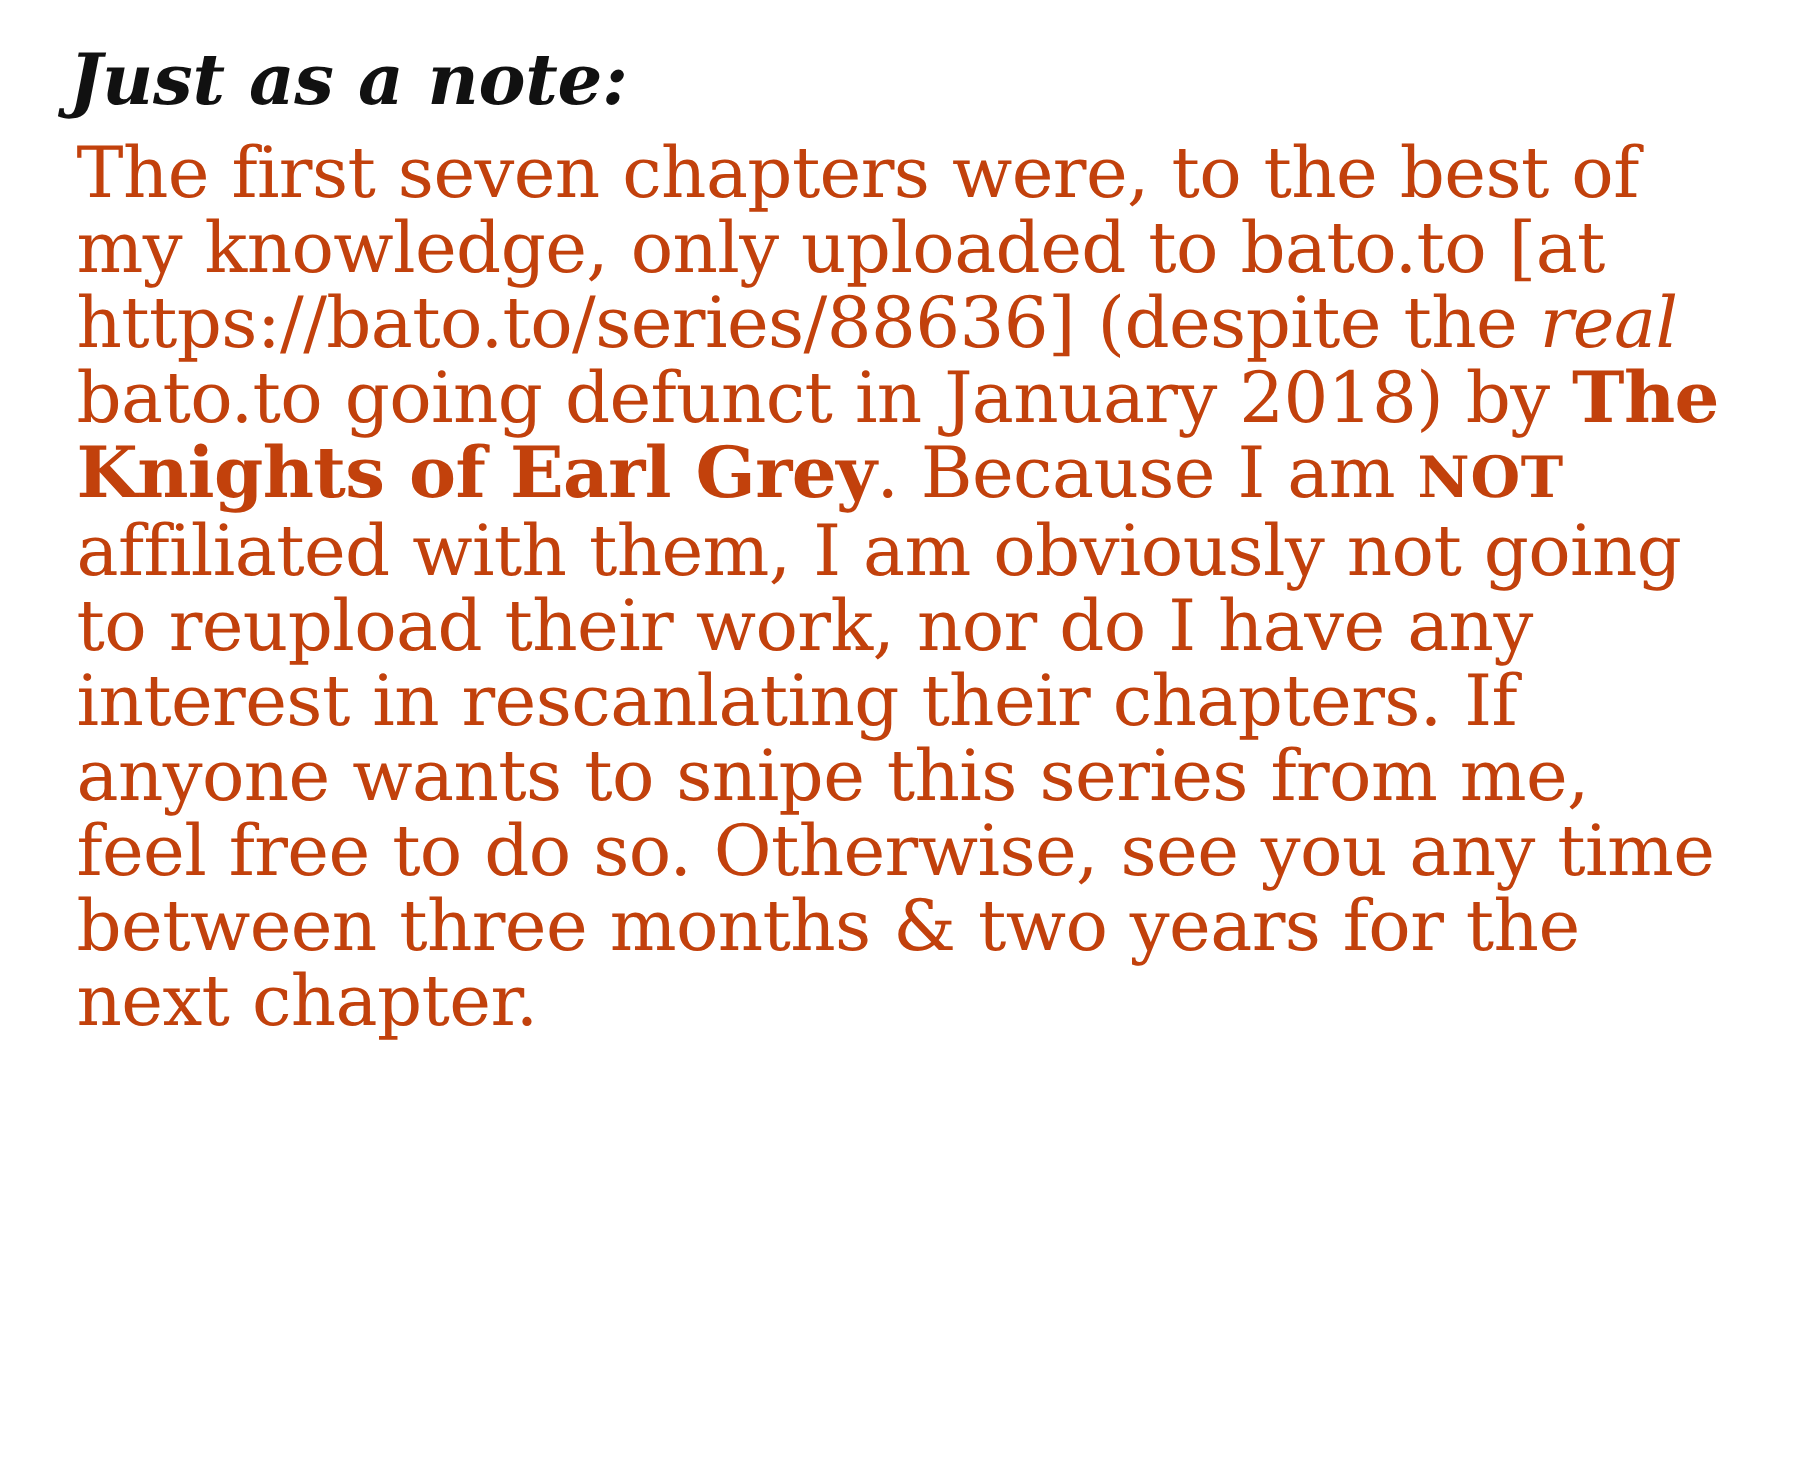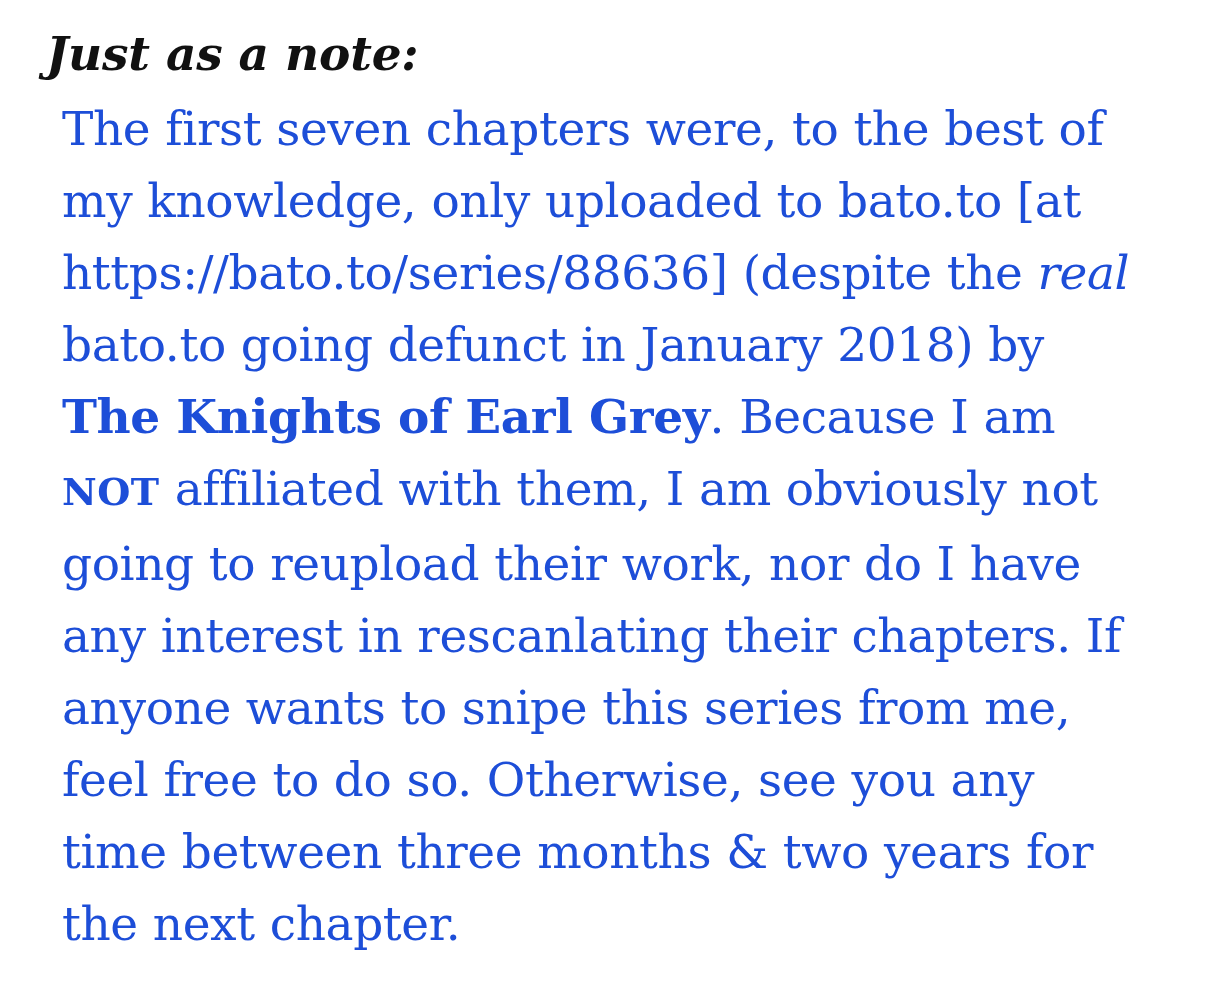--- a/index.html
+++ b/index.html
@@ -28,23 +28,23 @@
     font-size: 47px;
     line-height: 1.0;
     margin: 0 0 14px 0;
     color: #111111;
     letter-spacing: -0.2px;
   }
   .note-body {
     font-family: "DejaVu Serif", serif;
     font-weight: 400;
     font-size: 47px;
-    line-height: 72px;
-    margin: 16px;
-    color: #1d4ed8;
+    line-height: 50px;
+    margin: 5px;
+    color: #c2410c;
     letter-spacing: -0.4px;
     word-spacing: 0.5px;
   }
   .note-body .em {
     font-style: italic;
   }
   .note-body .strong {
     font-weight: 700;
   }
   .note-body .smallcaps {

